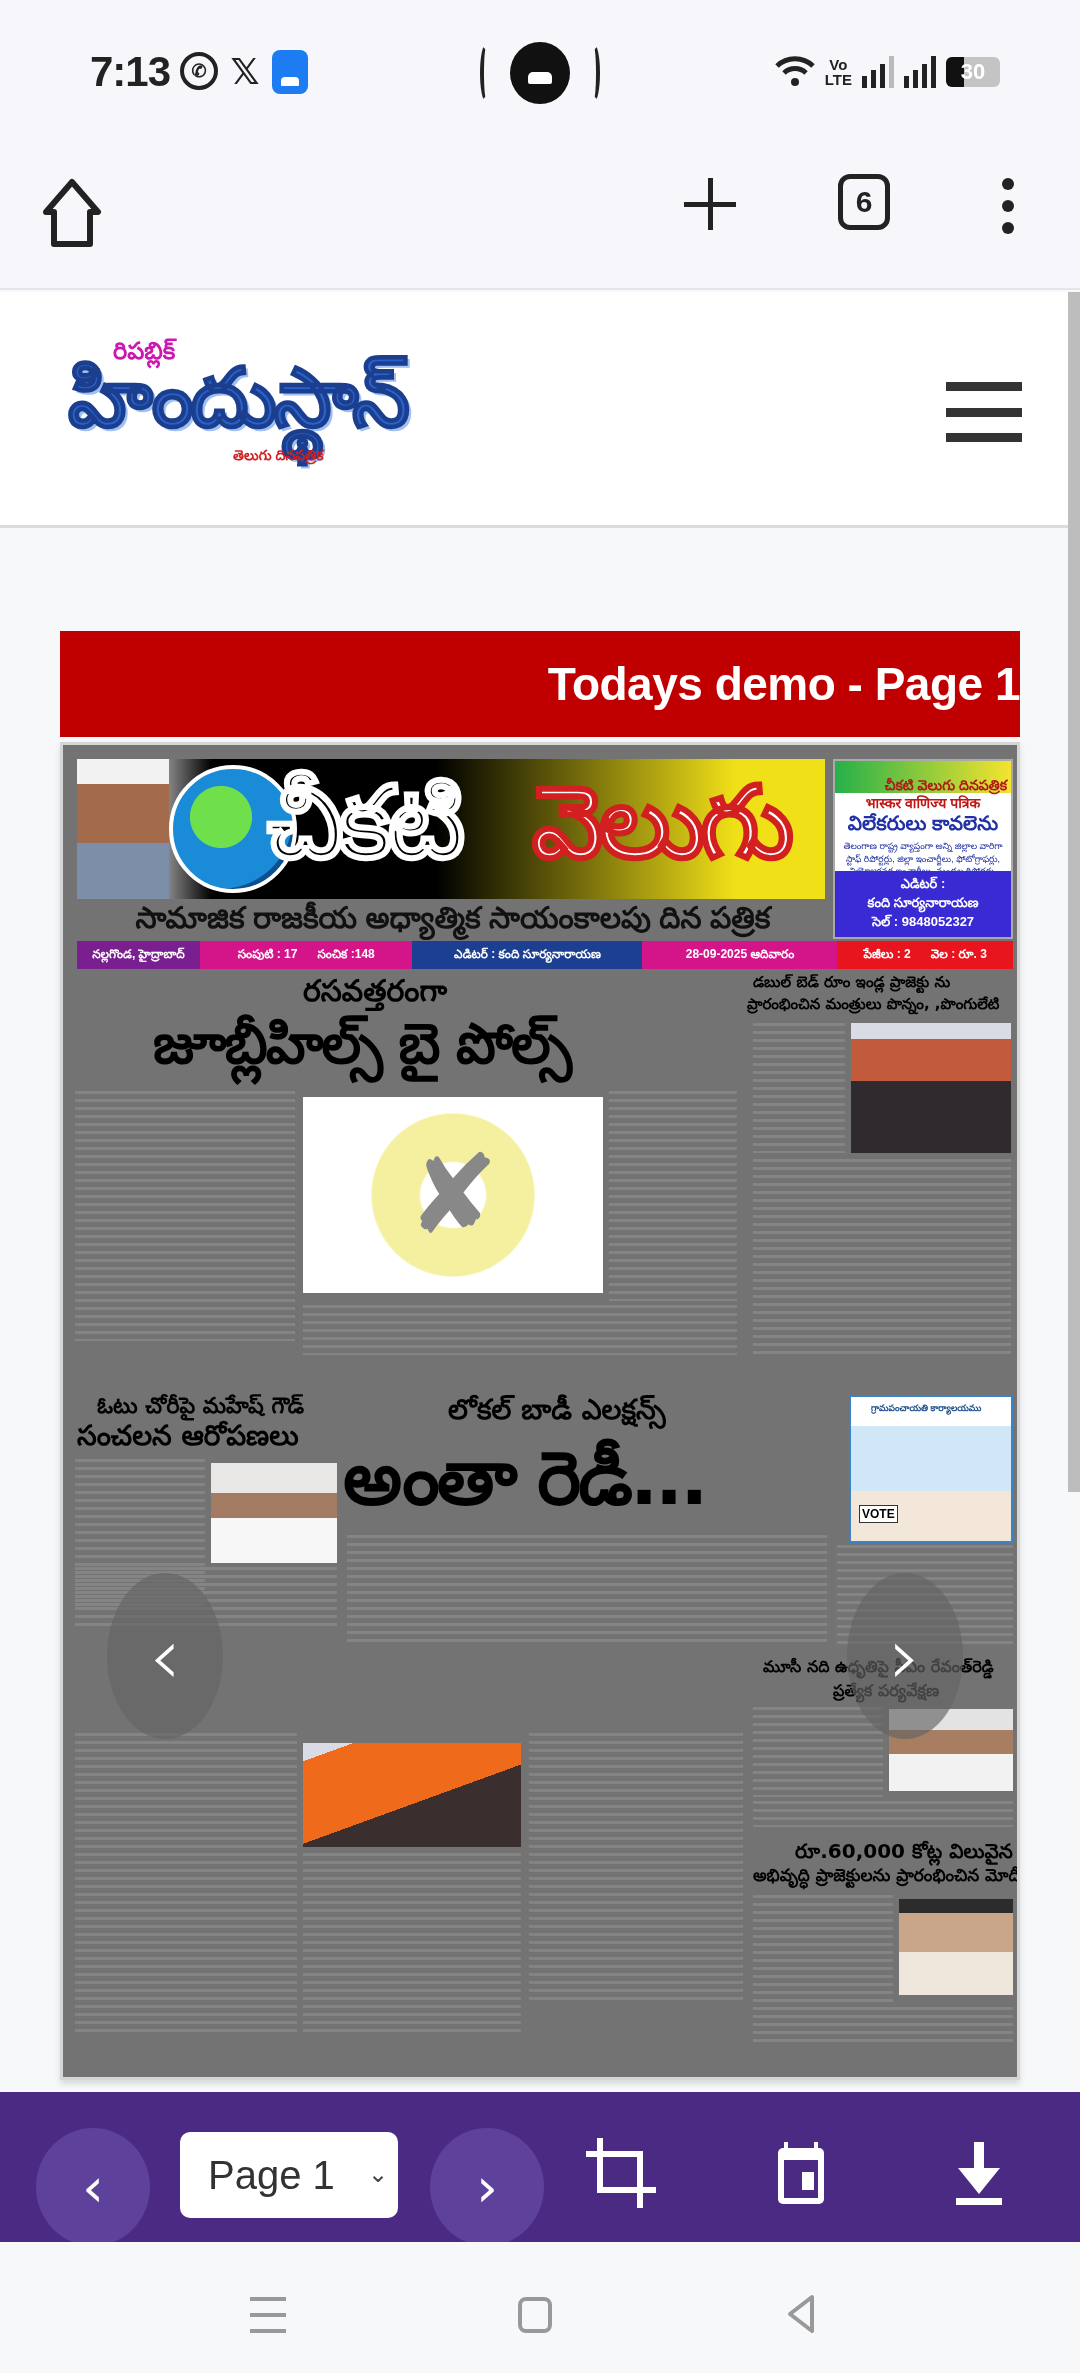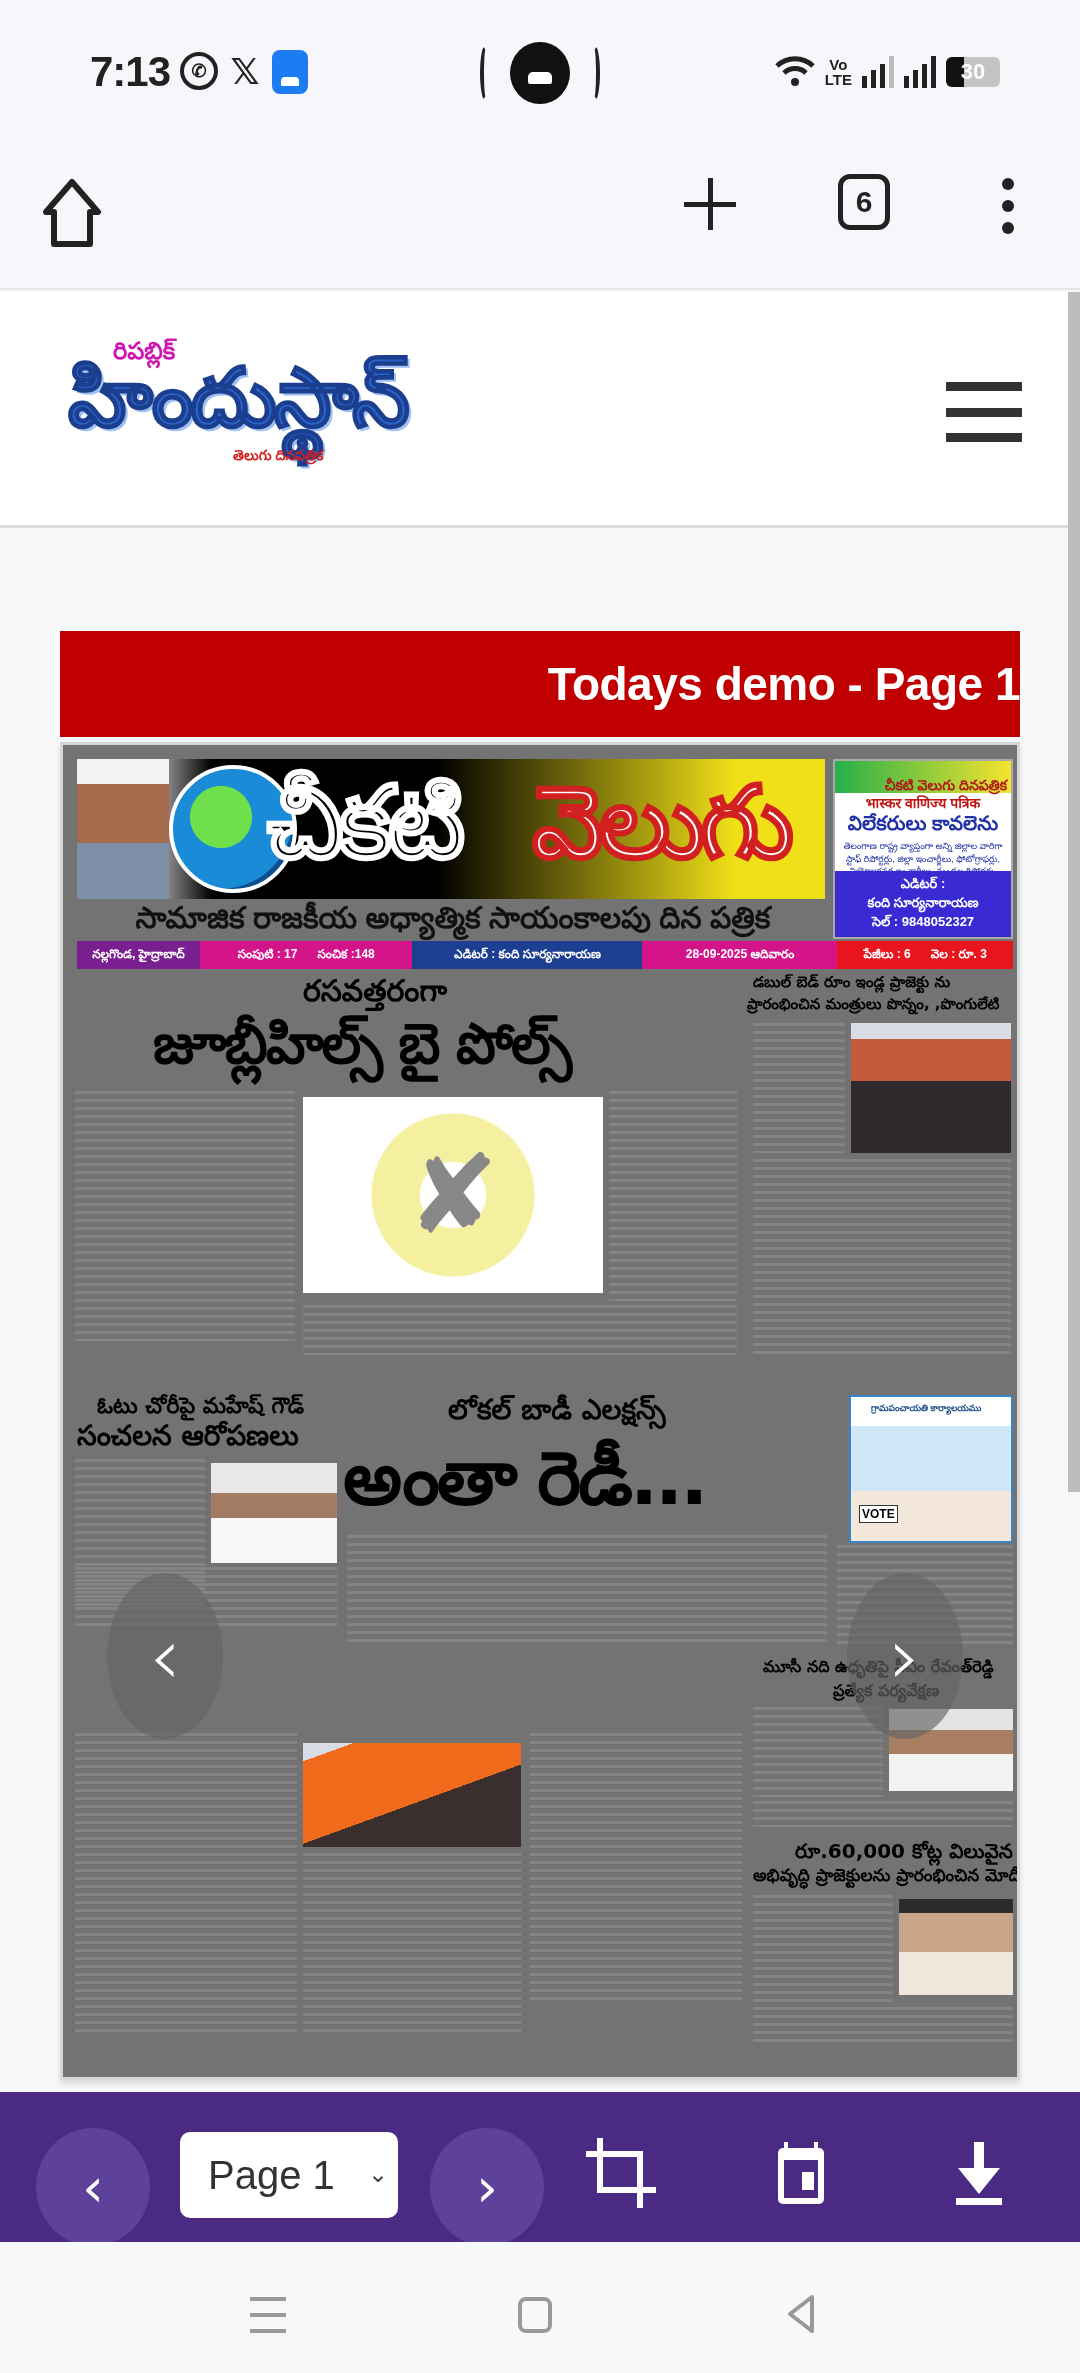--- a/index.html
+++ b/index.html
@@ -205,21 +205,21 @@
 
       <div class="info-strip">
         <div style="width:126px;background:#7a1f8f">నల్లగొండ, హైద్రాబాద్</div>
         <div style="width:218px;background:#d4158a">
           <span>సంపుటి : 17</span>
           <span>సంచిక :148</span>
         </div>
         <div style="width:236px;background:#1d3f91">ఎడిటర్ : కంది సూర్యనారాయణ</div>
         <div style="width:200px;background:#d4158a">28-09-2025 ఆదివారం</div>
         <div style="width:180px;background:#e8141e">
-          <span>పేజీలు : 6</span>
+          <span>పేజీలు : 2</span>
           <span>వెల : రూ. 3</span>
         </div>
       </div>
 
       <span class="headline" style="left:240px;top:228px;font-size:30px;">రసవత్తరంగా</span>
       <span class="headline" style="left:90px;top:266px;font-size:56px;letter-spacing:-2px;">జూబ్లీహిల్స్ బై పోల్స్</span>
       <div class="article-text" style="left:12px;top:346px;width:220px;height:250px;"></div>
       <div class="pic pic-hands" style="left:240px;top:352px;width:300px;height:196px;"></div>
       <div class="article-text" style="left:546px;top:346px;width:128px;height:210px;"></div>
       <div class="article-text" style="left:240px;top:560px;width:434px;height:50px;"></div>

